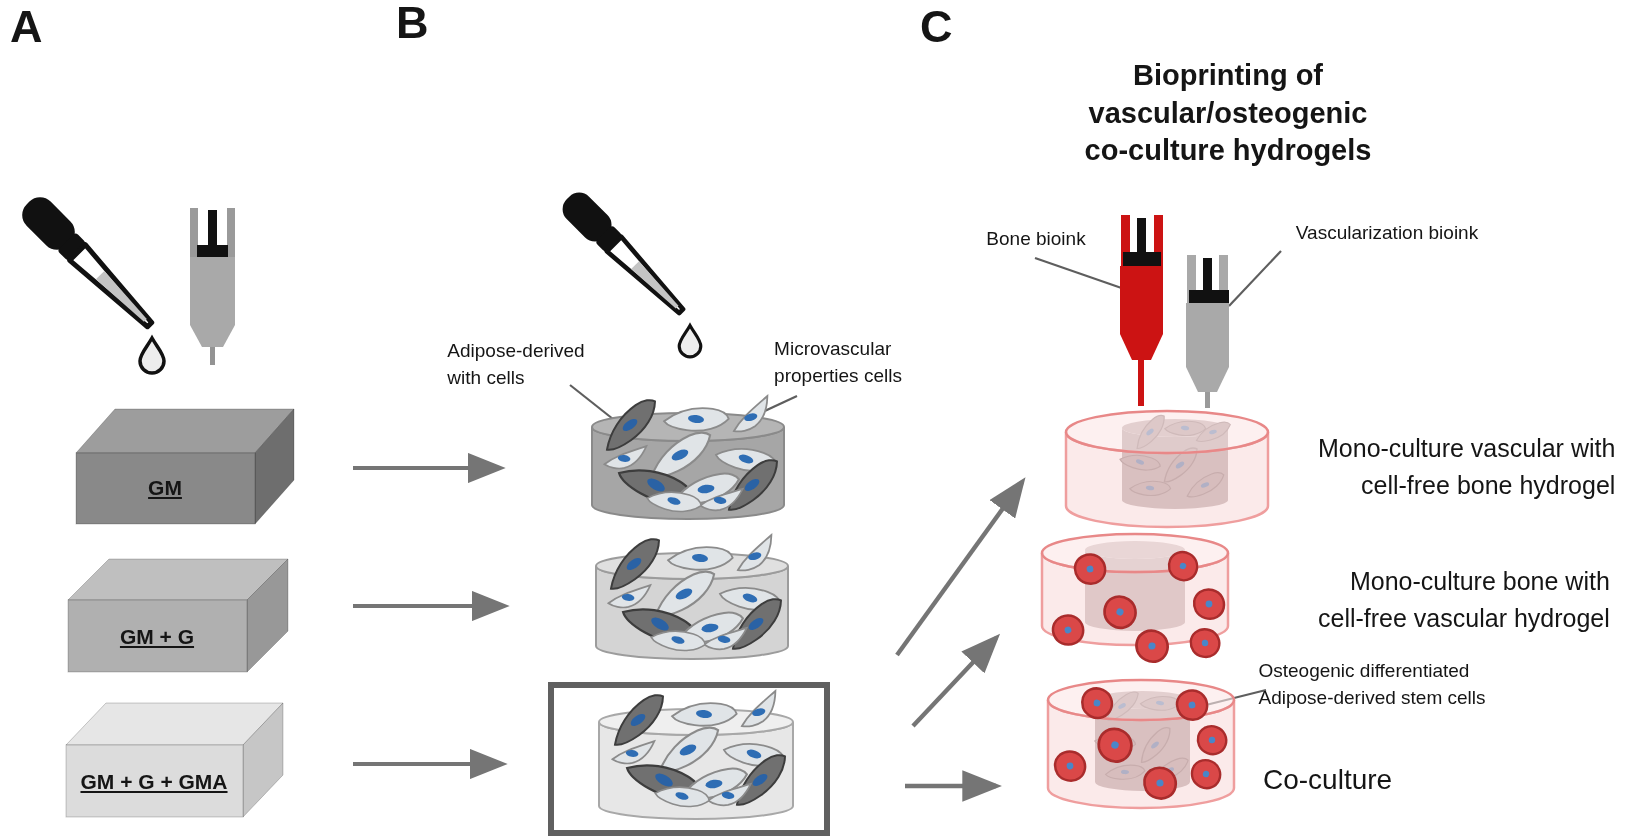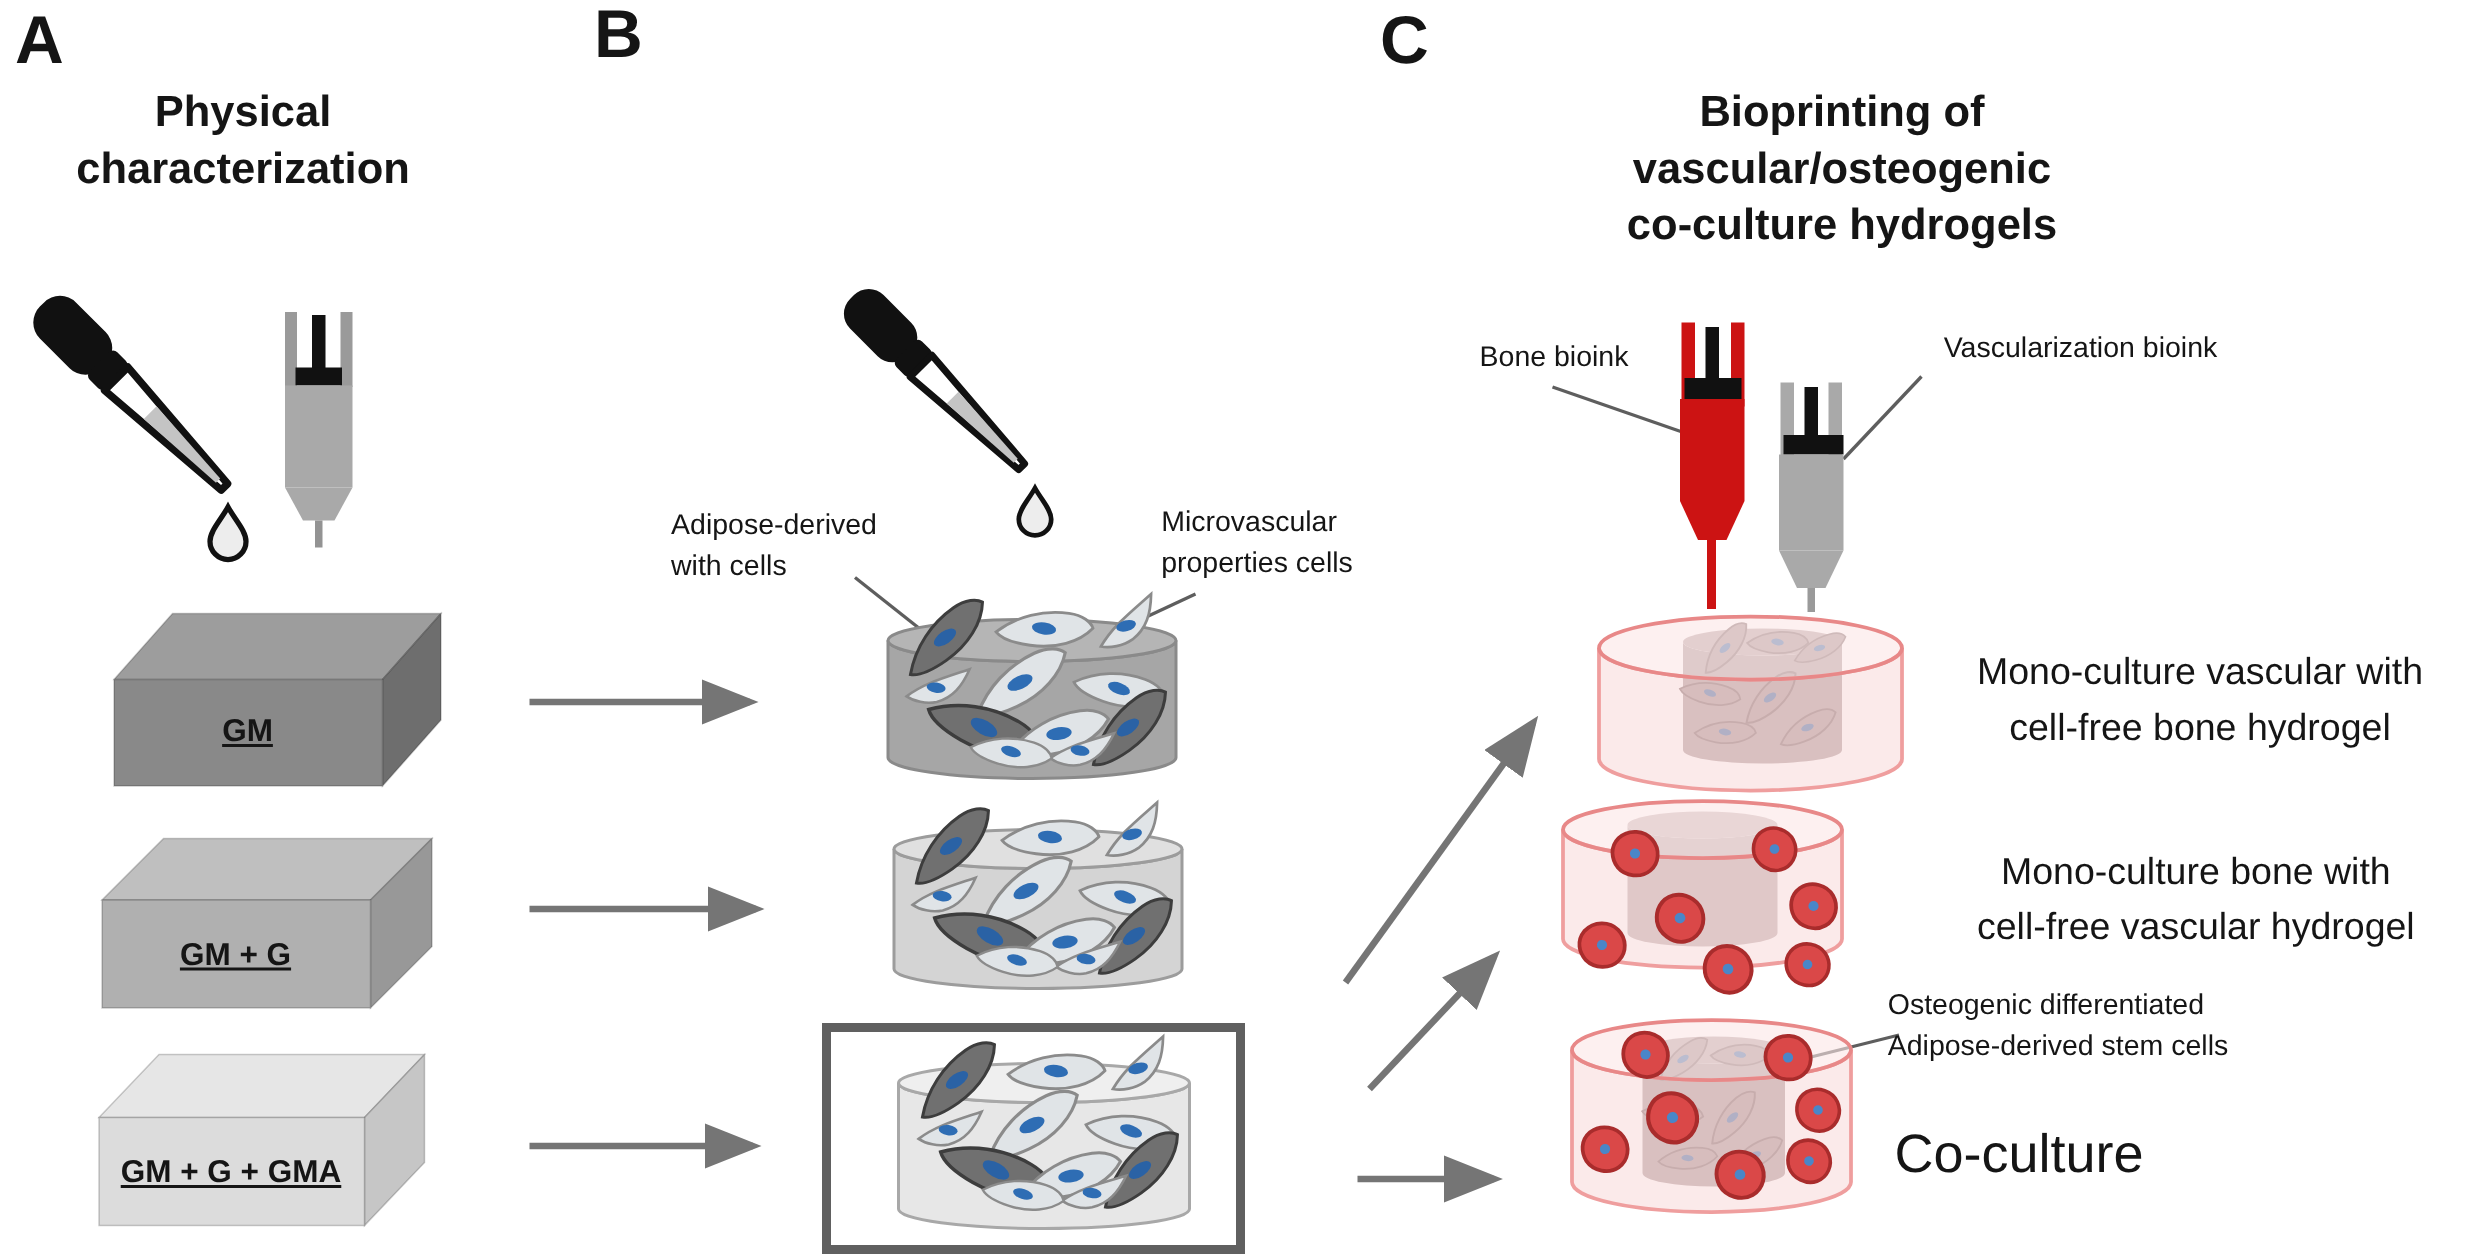--- a/index.html
+++ b/index.html
@@ -6,22 +6,22 @@
   #figure{
     position:relative;width:1645px;height:836px;background:#fff;overflow:hidden;
     font-family:"Liberation Sans", sans-serif;color:#151515;
   }
   #gfx{position:absolute;left:0;top:0;}
   .t{position:absolute;white-space:pre-line;}
   .panel-letter{font-size:45px;font-weight:700;line-height:1;}
   .panel-title{font-size:29px;font-weight:700;text-align:center;line-height:1.3;transform:translateX(-50%);}
   .block-label{font-size:21px;font-weight:600;transform:translateX(-50%);line-height:1;text-decoration:underline;}
   .small-label{font-size:19px;text-align:left;line-height:1.42;transform:translateX(-50%);}
-  .cond-label{font-size:25px;text-align:center;line-height:1.48;}
-  .coculture-label{font-size:36px;}
+  .cond-label{font-size:25px;text-align:right;line-height:1.48;}
+  .coculture-label{font-size:28px;margin-top:16px;}
 </style>
 </head>
 <body>
 
 <div id="figure">
 
   <svg id="gfx" width="1645" height="836" viewBox="0 0 1645 836">
     <defs>
       <marker id="arrow" viewBox="0 0 10 8" refX="8.5" refY="4" markerWidth="9" markerHeight="7.2" orient="auto">
         <path d="M0 0 L10 4 L0 8 Z" fill="#757575"></path>
@@ -249,22 +249,20 @@
           <use href="#cell-red" xlink:href="#cell-red" transform="translate(1160 783) rotate(0) scale(1.05)"></use>
           <use href="#cell-red" xlink:href="#cell-red" transform="translate(1206 774) rotate(10) scale(0.95)"></use>
         </g>
     </g>
   </svg>
 
   <div class="t panel-letter" style="left:10px;top:4px">A</div>
   <div class="t panel-letter" style="left:396px;top:0px">B</div>
   <div class="t panel-letter" style="left:920px;top:4px">C</div>
 
-  <div class="t panel-title" style="left:162px;top:57px">Physical
-characterization</div>
   <div class="t panel-title" style="left:1228px;top:57px">Bioprinting of vascular/osteogenic
 co-culture hydrogels</div>
 
   <div class="t block-label" style="left:165px;top:477px">GM</div>
   <div class="t block-label" style="left:157px;top:626px">GM + G</div>
   <div class="t block-label" style="left:154px;top:771px">GM + G + GMA</div>
 
   <div class="t small-label" style="left:516px;top:338px">Adipose-derived
 with cells</div>
   <div class="t small-label" style="left:838px;top:336px">Microvascular

